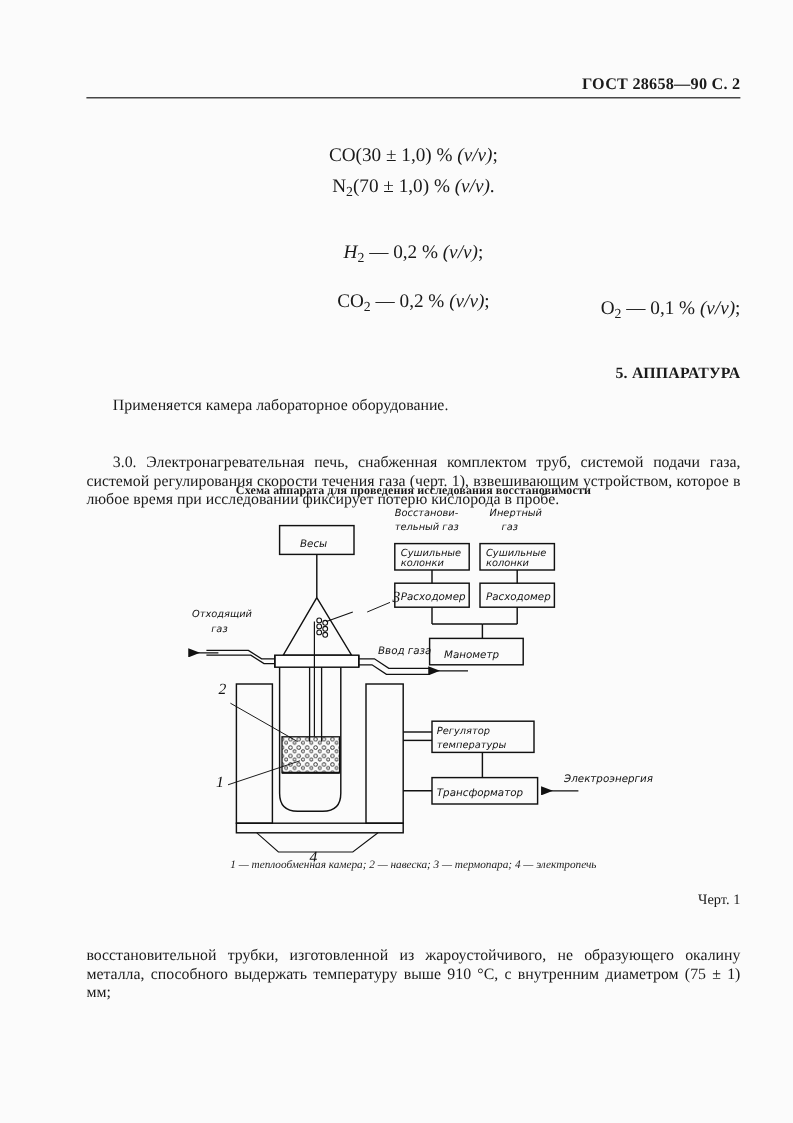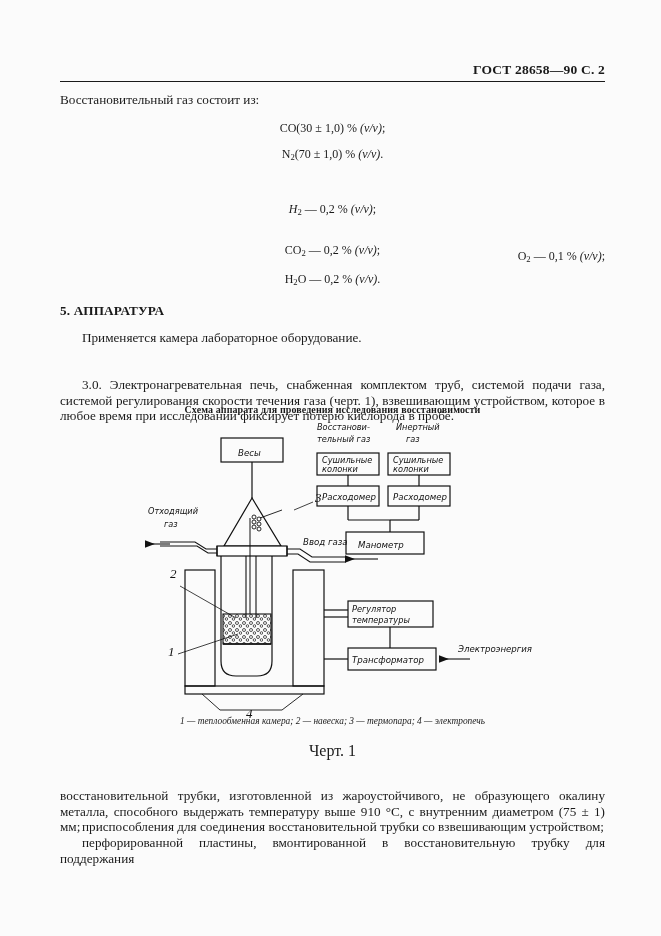--- a/index.html
+++ b/index.html
@@ -15,21 +15,21 @@
     color: #1a1a1a;
     overflow: hidden;
   }
   .page {
     position: absolute;
     inset: 0;
     background: #fbfbfb;
   }
   .content {
     position: absolute;
-    left: 60px;
+    left: 72px;
     top: 0;
     width: 545px;
     height: 761px;
   }
 
   
   .header {
     position: absolute;
     top: 62px;
     right: 0;
@@ -50,30 +50,30 @@
     position: absolute;
     font-size: 13.2px;
     line-height: 15.6px;
     text-align: justify;
     width: 545px;
   }
   .centerline {
     position: absolute;
     width: 545px;
     text-align: center;
-    font-size: 12px;
+    font-size: 16px;
   }
   .indent { text-indent: 22px; }
   sub { font-size: 0.72em; vertical-align: -0.28em; }
   .ital { font-style: italic; }
 
   .section-head {
     position: absolute;
     width: 545px;
-    text-align: left;
+    text-align: right;
     font-weight: bold;
     font-size: 13.2px;
     letter-spacing: 0.2px;
   }
 
   .fig-title {
     position: absolute;
     width: 545px;
     text-align: center;
     font-weight: bold;
@@ -83,22 +83,22 @@
   .fig-caption {
     position: absolute;
     width: 545px;
     text-align: center;
     font-size: 9.4px;
     font-style: italic;
   }
   .fig-number {
     position: absolute;
     width: 545px;
-    text-align: center;
-    font-size: 16px;
+    text-align: right;
+    font-size: 12px;
   }
 
   
   .figure {
     position: absolute;
     left: 0;
     top: 418px;
     width: 545px;
     height: 300px;
   }
@@ -121,41 +121,37 @@
 <body>
 
 <div class="page">
   <div class="content">
 
     <div class="header">
       <span>ГОСТ 28658—90 С. 2</span>
       <div class="rule"></div>
     </div>
 
-    <div class="para" style="top:92px;">Восстановительный газ состоит из:</div>
 
     <div class="centerline" style="top:121px;">
       CO(30 ± 1,0) % <span class="ital">(v/v)</span>;
     </div>
     <div class="centerline" style="top:147px;">
       N<sub>2</sub>(70 ± 1,0) % <span class="ital">(v/v)</span>.
     </div>
 
 
     <div class="centerline" style="top:202px;">
       <span class="ital">H</span><sub>2</sub> — 0,2 % <span class="ital">(v/v)</span>;
     </div>
     <div class="centerline" style="top:226px;margin-top:17px;">
       CO<sub>2</sub> — 0,2 % <span class="ital">(v/v)</span>;
     </div>
     <div class="centerline" style="top:249px;text-align:right;">
       O<sub>2</sub> — 0,1 % <span class="ital">(v/v)</span>;
-    </div>
-    <div class="centerline" style="top:272px;">
-      H<sub>2</sub>O — 0,2 % <span class="ital">(v/v)</span>.
     </div>
 
     <div class="section-head" style="top:303px;">5. АППАРАТУРА</div>
 
     <div class="para indent" style="top:330px;">Применяется камера лабораторное оборудование.</div>
     <div class="para indent" style="top:377px;">3.0.  Электронагревательная печь, снабженная комплектом труб, системой подачи газа, системой регулирования скорости течения газа (черт. 1), взвешивающим устройством, которое в любое время при исследовании фиксирует потерю кислорода в пробе.</div>
 
     <div class="fig-title" style="top:404px;">Схема аппарата для проведения исследования восстановимости</div>
 
     <div class="figure">
@@ -281,17 +277,15 @@
           <text class="numlabel" x="255" y="84">3</text>
           <text class="numlabel" x="186" y="300">4</text>
         </g>
       </svg>
     </div>
 
     <div class="fig-caption" style="top:716px;">1 — теплообменная камера; 2 — навеска; 3 — термопара; 4 — электропечь</div>
     <div class="fig-number" style="top:742px;">Черт. 1</div>
 
     <div class="para" style="top:788px;">восстановительной трубки, изготовленной из жароустойчивого, не образующего окалину металла, способного выдержать температуру выше 910 °С, с внутренним диаметром (75 ± 1) мм;</div>
-    <div class="para indent" style="top:819px;">приспособления для соединения восстановительной трубки со взвешивающим устройством;</div>
-    <div class="para indent" style="top:835px;">перфорированной пластины, вмонтированной в восстановительную трубку для поддержания</div>
 
   </div>
 </div>
 
 </body></html>

